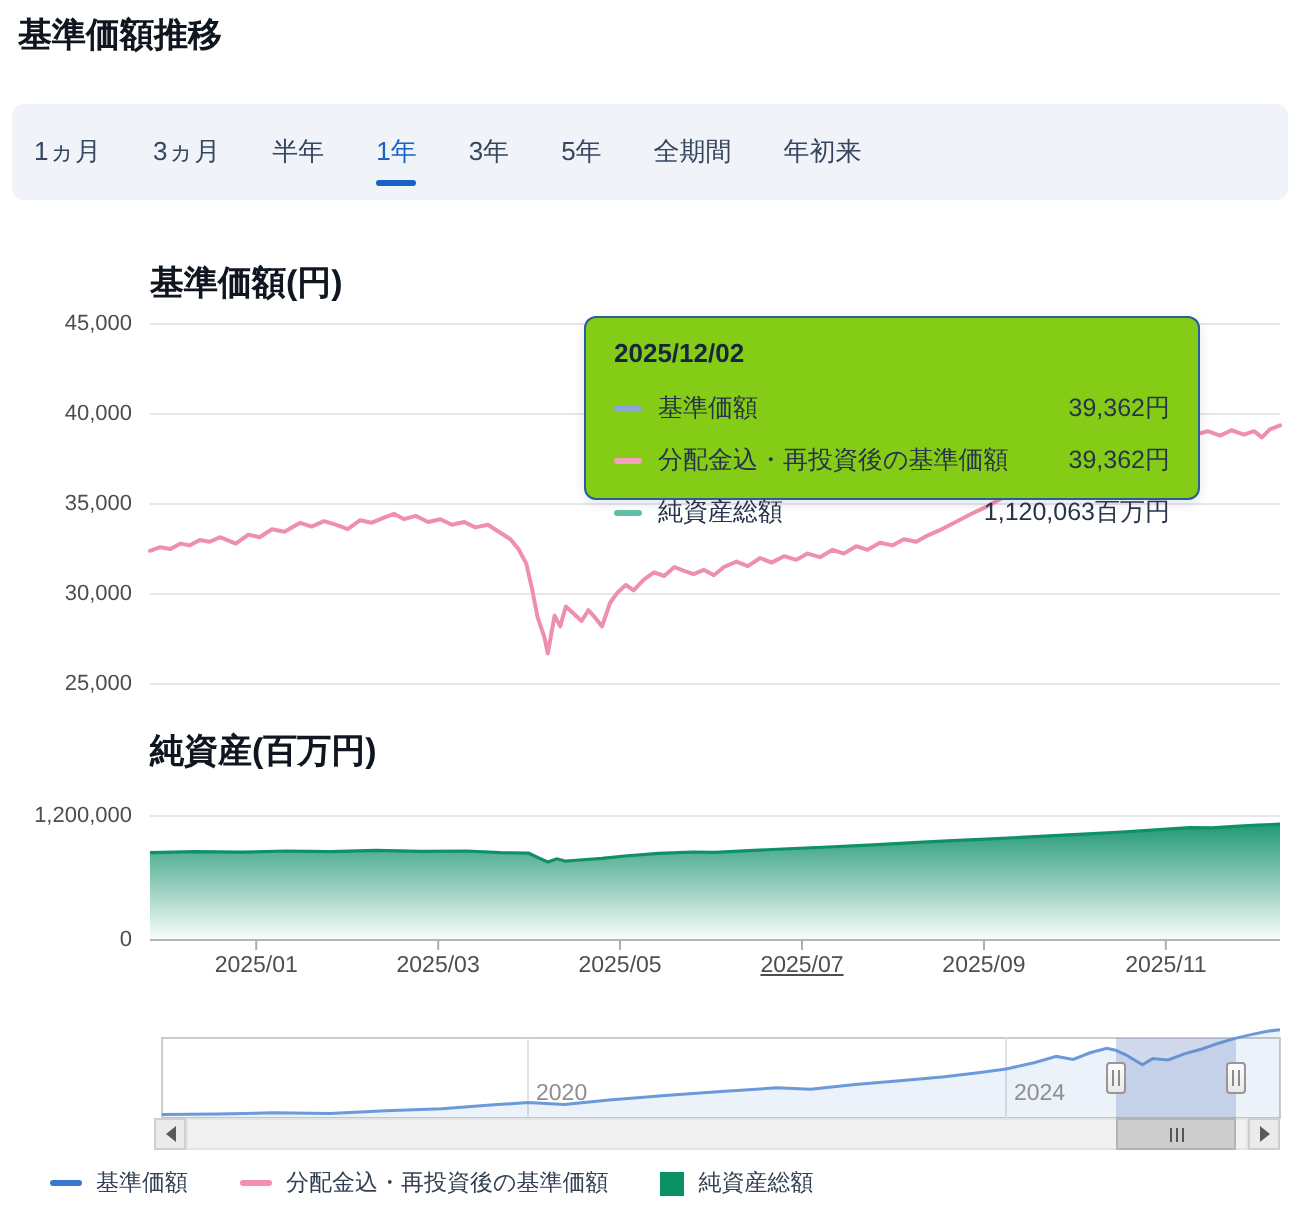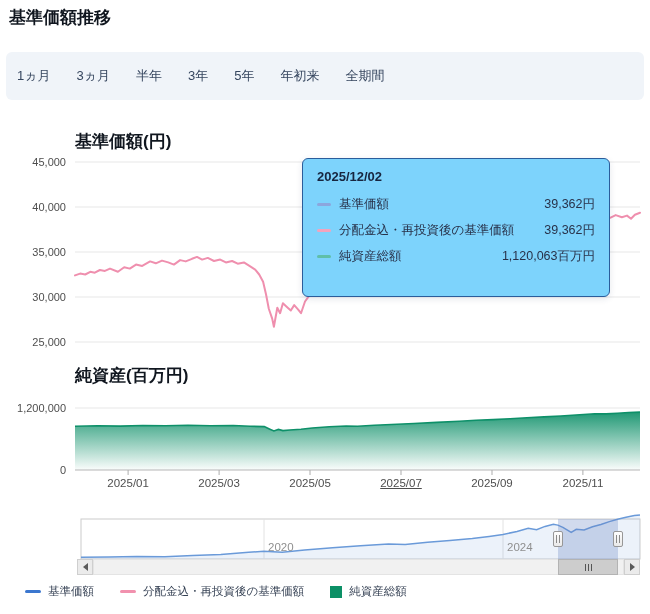--- a/index.html
+++ b/index.html
@@ -11,21 +11,21 @@
   .tab{position:relative;display:flex;align-items:center;padding:0 9px;margin-right:8px;font-size:13px;
        font-weight:normal;color:#36465f;cursor:pointer;background:none;border:none;}
   .tab.active{color:#1763c6;}
   .tab.active::after{content:"";position:absolute;left:9px;right:9px;bottom:7px;height:3px;border-radius:2px;background:#1763c6;}
   .c-title{position:absolute;left:75px;font-size:17px;font-weight:bold;color:#10161f;}
   .t1{top:130px;} .t2{top:364px;}
   #chart-svg{position:absolute;left:0;top:0;z-index:0;}
   .ylab{position:absolute;left:0;width:66px;text-align:right;font-size:11px;color:#4e4e4e;z-index:1;}
   .xlab{position:absolute;width:80px;text-align:center;font-size:11.5px;color:#4e4e4e;top:477px;z-index:1;}
   .navlab{position:absolute;font-size:11.5px;color:#8f8f8f;top:541px;z-index:1;}
-  .tooltip{position:absolute;left:302px;top:158px;width:308px;height:139px;background:#7dd3fc;
+  .tooltip{position:absolute;left:292px;top:158px;width:308px;height:92px;background:#84cc16;
            border:1px solid #2b5d9b;border-radius:6px;box-shadow:0 2px 6px rgba(40,60,100,.12);
            z-index:3;box-sizing:border-box;padding:10px 14px 8px 14px;}
   .tt-date{font-size:13px;font-weight:bold;color:#17253f;margin-bottom:7px;}
   .tt-row{display:flex;align-items:center;height:26px;font-size:12.5px;color:#28324a;}
   .tt-dash{width:14px;height:3px;border-radius:1.5px;margin-right:8px;flex:none;}
   .tt-label{flex:1;}
   .tt-value{text-align:right;white-space:nowrap;}
   .handle{position:absolute;width:10px;height:16px;top:531px;background:linear-gradient(#fdfdfd,#e9e9e9);
           border:1px solid #979797;border-radius:2px;box-sizing:border-box;z-index:2;
           display:flex;align-items:center;justify-content:center;gap:2px;cursor:ew-resize;}
@@ -49,24 +49,25 @@
 </head>
 <body>
 
 <div class="app">
   <h1 class="page-title">基準価額推移</h1>
 
   <div class="tabbar" id="tabbar">
       <button class="tab">1ヵ月</button>
       <button class="tab">3ヵ月</button>
       <button class="tab">半年</button>
+      <button class="tab active">1年</button>
       <button class="tab">3年</button>
       <button class="tab">5年</button>
+      <button class="tab">全期間</button>
       <button class="tab">年初来</button>
-      <button class="tab">全期間</button>
     </div>
 
   <div class="c-title t1">基準価額(円)</div>
   <div class="c-title t2">純資産(百万円)</div>
 
   <div id="svg-holder">
       <svg id="chart-svg" width="650" height="614" viewBox="0 0 650 614">
         <line x1="75" y1="162.0" x2="640" y2="162.0" stroke="#e7e7e7" stroke-width="1"></line>
         <line x1="75" y1="207.0" x2="640" y2="207.0" stroke="#e7e7e7" stroke-width="1"></line>
         <line x1="75" y1="252.0" x2="640" y2="252.0" stroke="#e7e7e7" stroke-width="1"></line>

